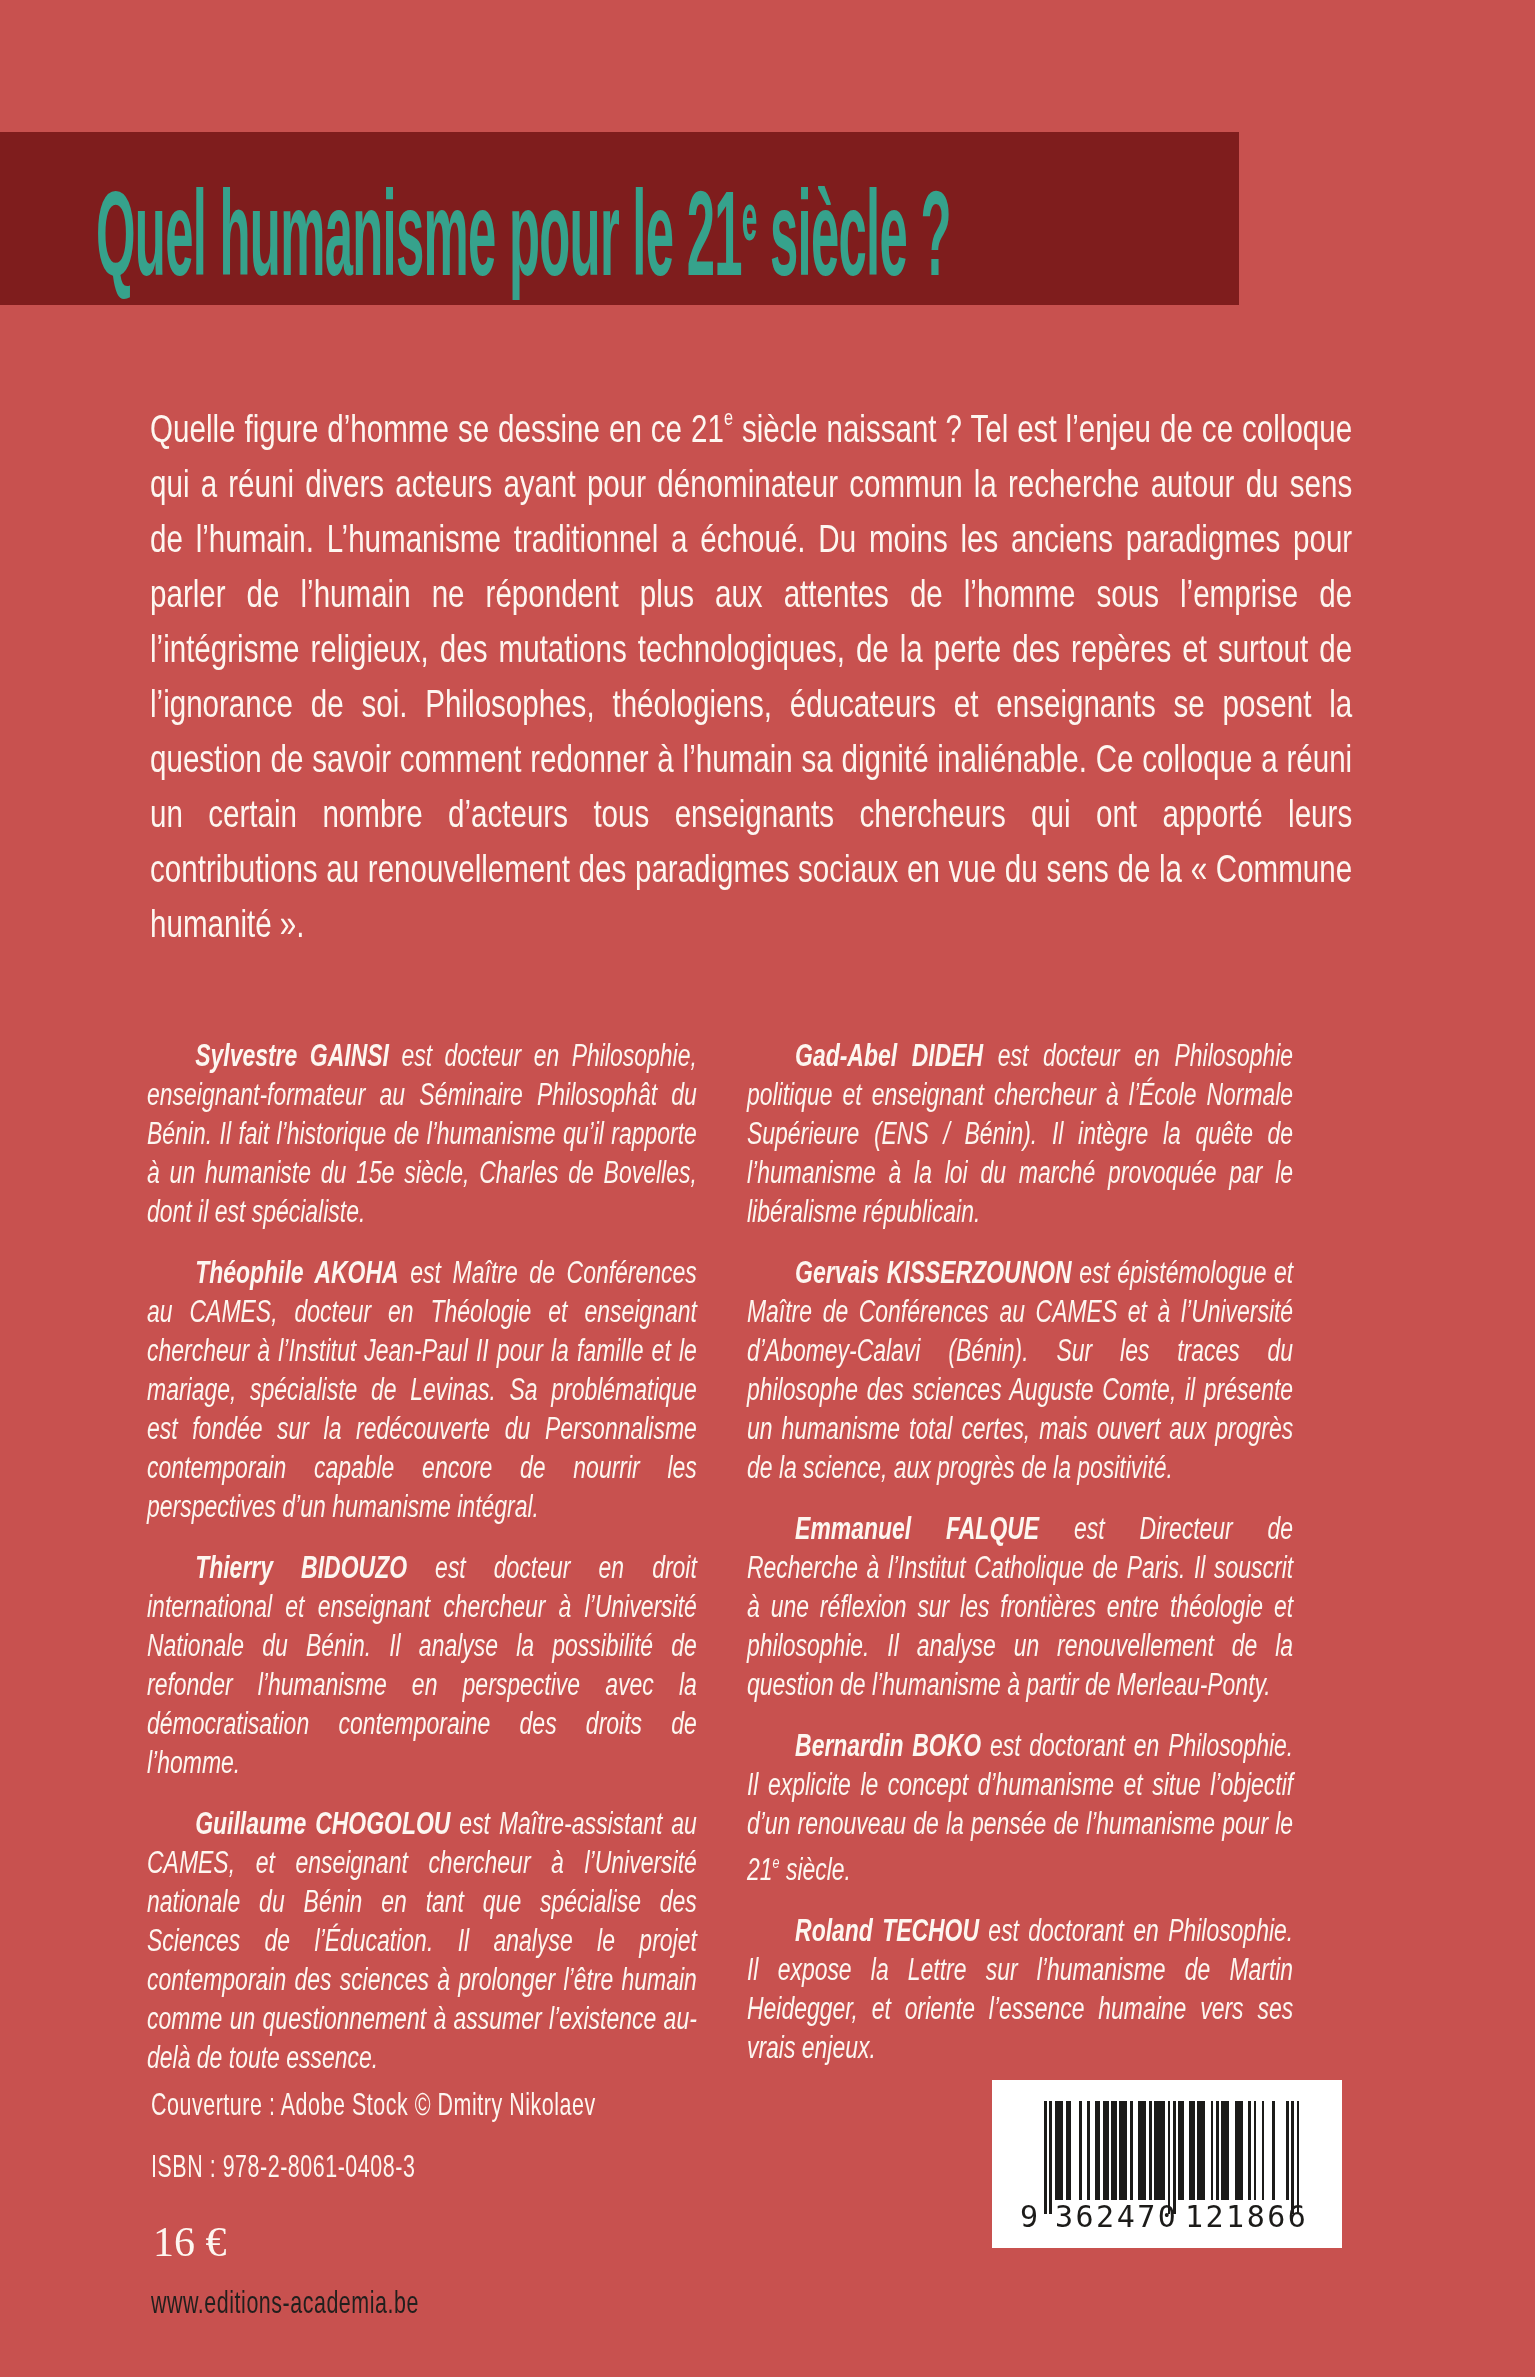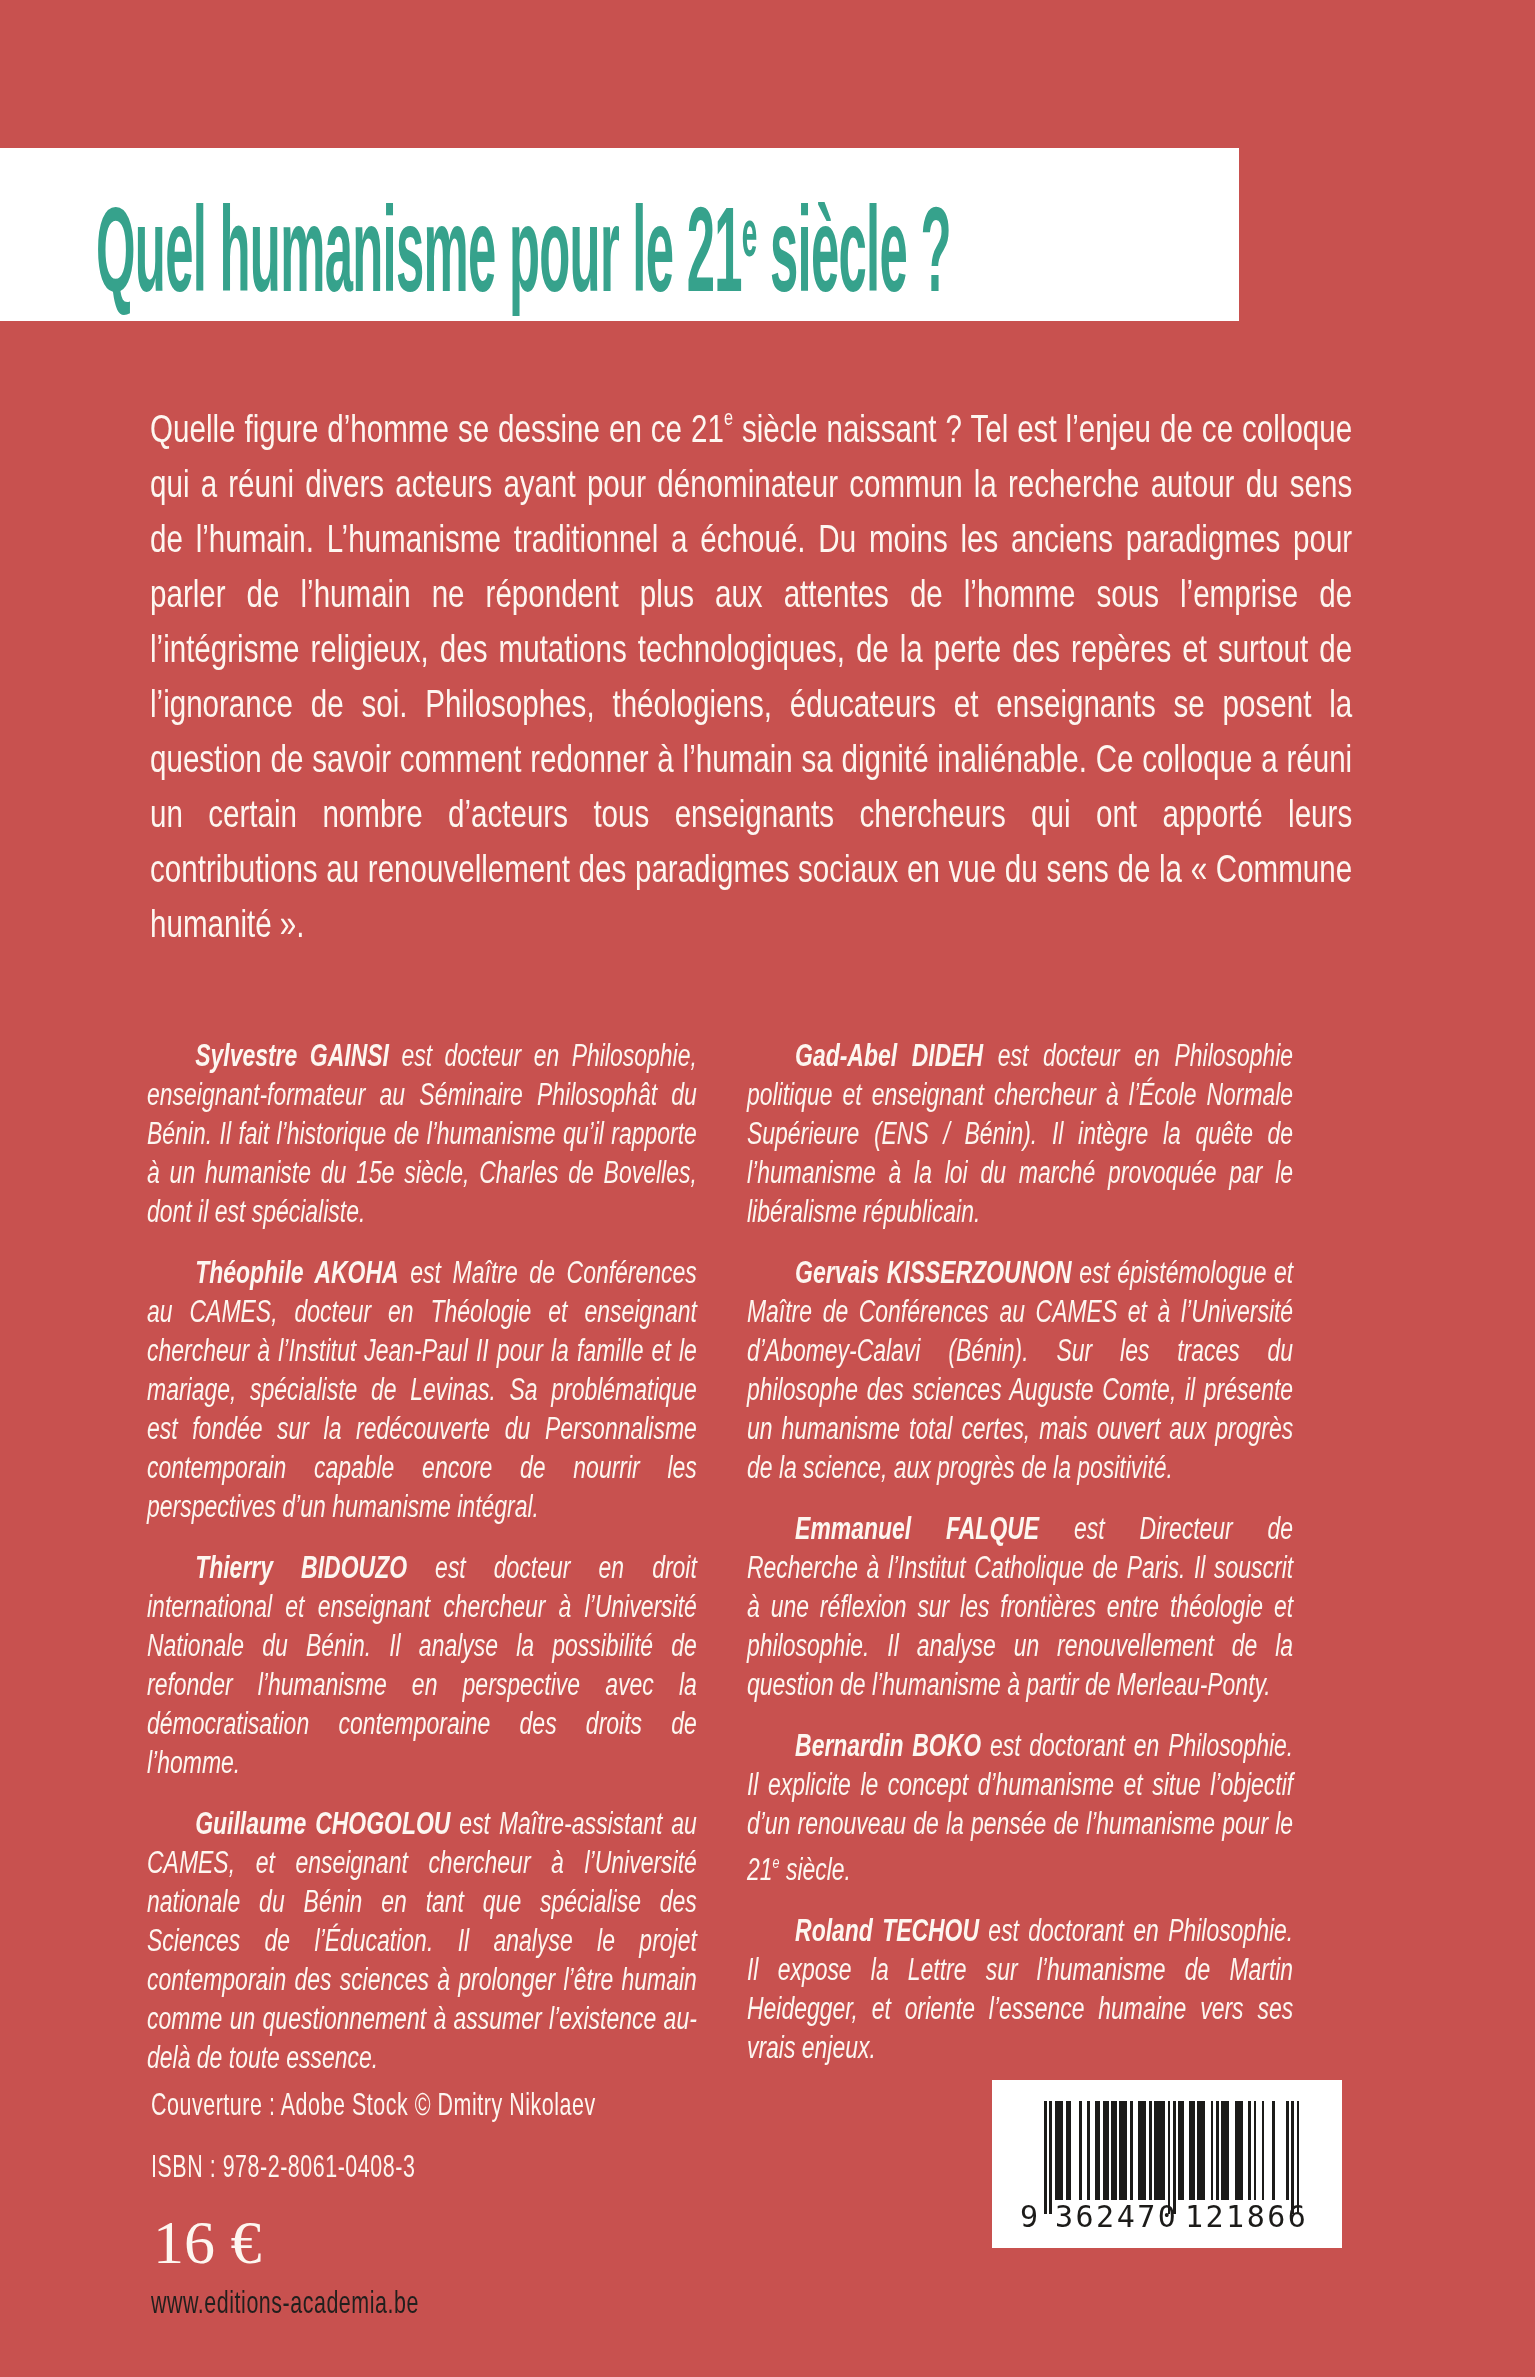--- a/index.html
+++ b/index.html
@@ -5,22 +5,22 @@
   html,body{margin:0;padding:0;background:#8a8a8a;}
   .page{
     position:relative;
     width:1535px;height:2377px;
     background:#c8514f;
     overflow:hidden;
     font-family:"Liberation Sans",sans-serif;
   }
   
   .title-band{
-    position:absolute;left:0;top:148px;width:1239px;height:173px;
-    background:#ffffff;
+    position:absolute;left:0;top:132px;width:1239px;height:173px;
+    background:#7f1d1d;
   }
   .title{
     position:absolute;left:96px;top:22px;
     margin:0;
     font-size:121px;line-height:126px;font-weight:700;
     letter-spacing:-1.7px;white-space:nowrap;
     color:#36a28c;
     transform:scaleX(0.42);transform-origin:left top;
   }
   .title sup{font-size:55%;vertical-align:28%;}
@@ -49,21 +49,21 @@
     position:absolute;left:151px;
     font-size:32px;line-height:37px;letter-spacing:0.8px;
     color:#fdf6f0;white-space:nowrap;
     transform:scaleX(0.67);transform-origin:left top;
   }
   .credit{top:2086px;}
   .isbn{top:2148px;}
   .price{
     position:absolute;left:153px;top:2215px;
     font-family:"Liberation Serif",serif;
-    font-size:62px;line-height:54px;color:#fdf6f0;white-space:nowrap;
+    font-size:42px;line-height:54px;color:#fdf6f0;white-space:nowrap;
   }
   .url{top:2284px;color:#211f1d;}
   
   .barcode-box{
     position:absolute;left:992px;top:2080px;width:350px;height:168px;
     background:#ffffff;
   }
   .bars{
     position:absolute;left:52px;top:21px;height:113px;
     display:flex;align-items:flex-start;

